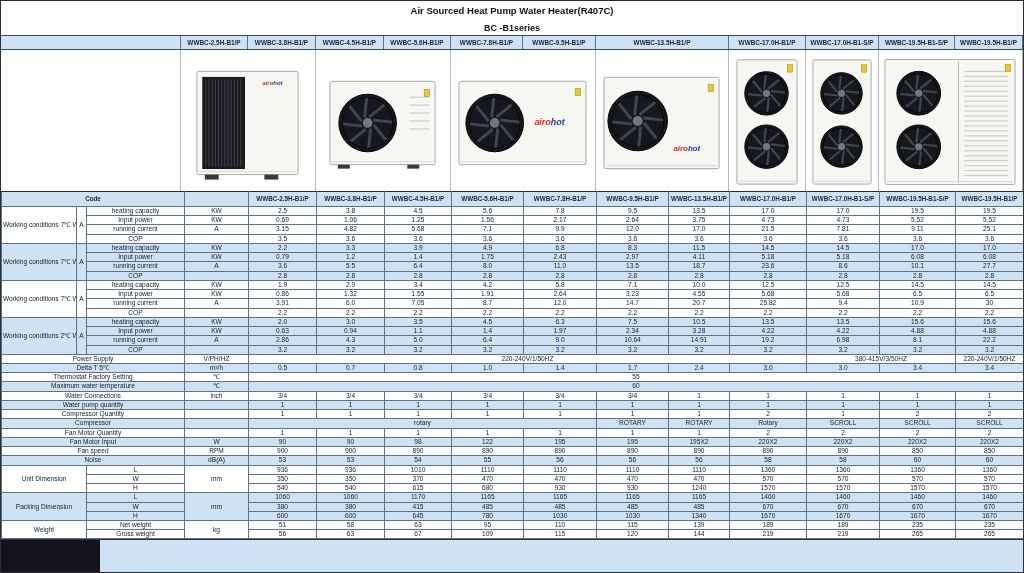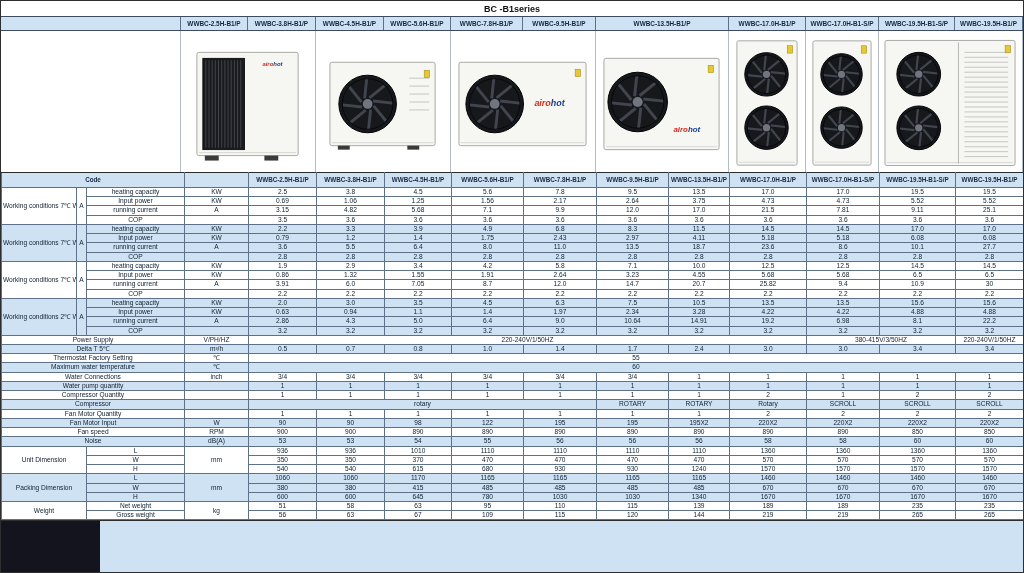--- a/index.html
+++ b/index.html
@@ -35,20 +35,21 @@
   td.left{text-align:left;}
   td.pre{white-space:pre-line;line-height:1.3;}
   .bottom-band{flex:1;display:flex;background:#cfe2f3;border-top:1px solid #2e2e2e;}
   .bottom-dark{width:99px;background:#14141f;}
 </style>
 </head>
 <body>
 
 <div class="page">
 
+  <div class="title-line1">Air Sourced Heat Pump Water Heater(R407C)</div>
   <div class="title-line2">BC -B1series</div>
 
   <div class="model-band">
     <div class="mb-spacer"></div>
 
   <div class="mb-cell" style="width: 67px;">WWBC-2.5H-B1/P</div>
       <div class="mb-cell" style="width: 68px;">WWBC-3.8H-B1/P</div>
       <div class="mb-cell" style="width: 68px;">WWBC-4.5H-B1/P</div>
       <div class="mb-cell" style="width: 67px;">WWBC-5.6H-B1/P</div>
       <div class="mb-cell" style="width: 72px;">WWBC-7.8H-B1/P</div>

